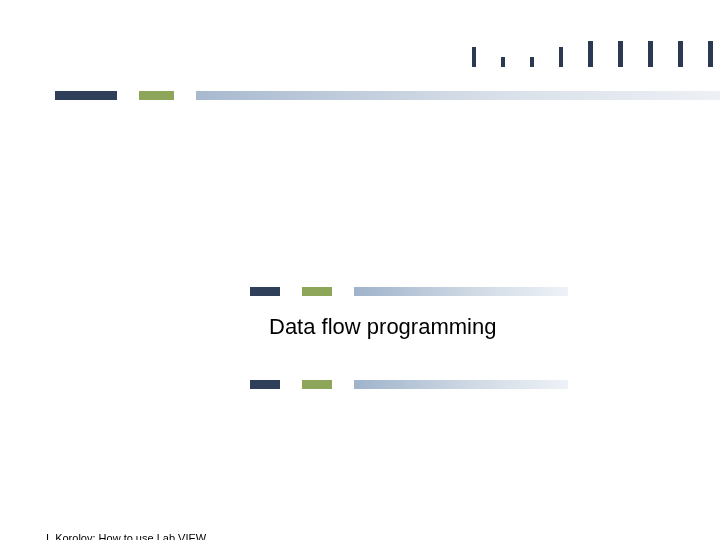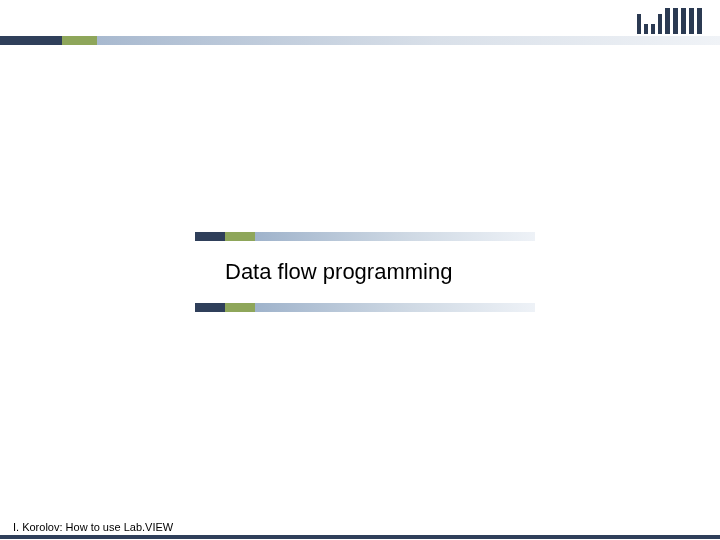--- a/index.html
+++ b/index.html
@@ -1,15 +1,15 @@
 <!DOCTYPE html>
 <html><head>
   <meta charset="utf-8">
   <style>
-    * { margin: 0; padding: 0; box-sizing: border-box; }
+    * { margin: 11px; padding: 0; box-sizing: border-box; }
     html, body { width: 720px; height: 540px; overflow: hidden; }
     body {
       font-family: Arial, Helvetica, sans-serif;
       background: #ffffff;
       position: relative;
     }
     .header-area {
       position: relative;
       width: 100%;
       height: 45px;

